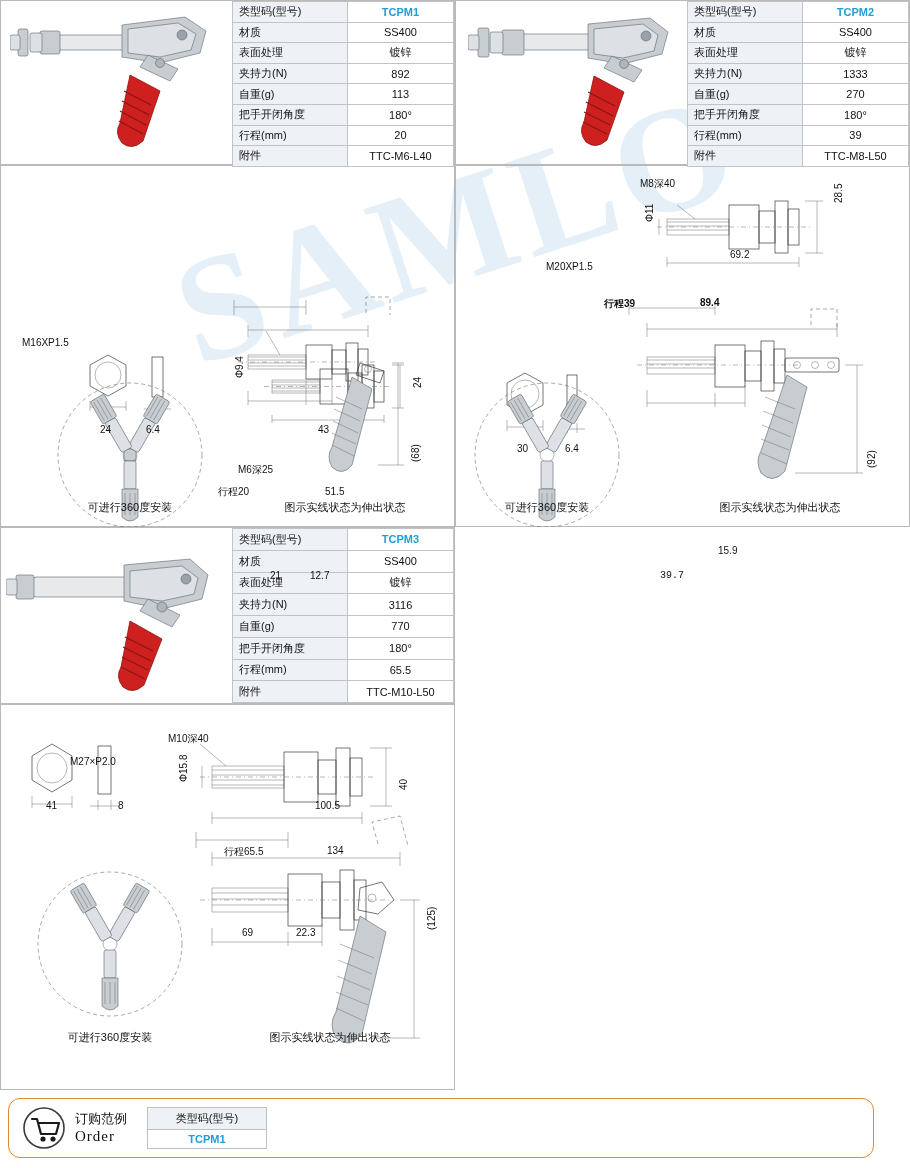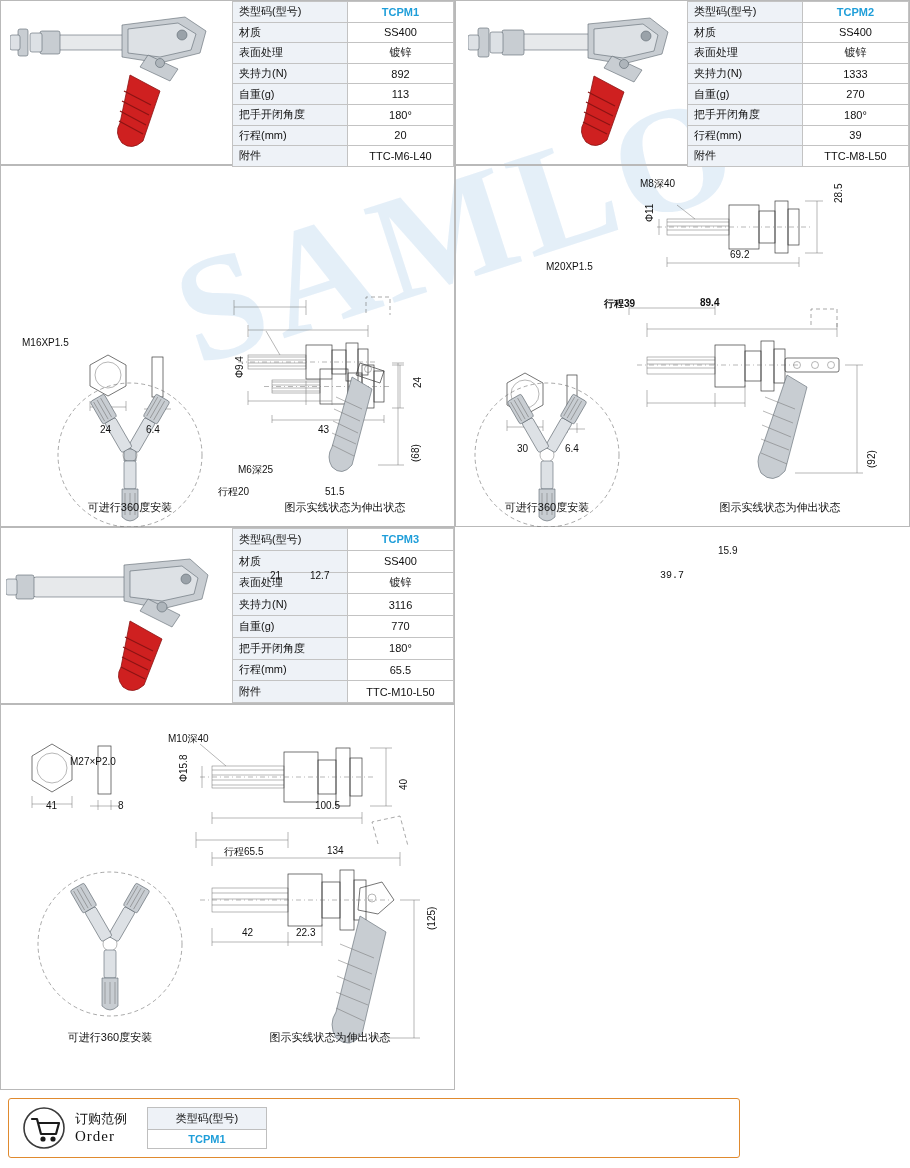--- a/index.html
+++ b/index.html
@@ -86,23 +86,23 @@
     z-index:4;
     white-space:nowrap;
     color:#111;
   }
   .rot { transform:rotate(-90deg); transform-origin:left top; }
 
   
   .order-box {
     position:absolute;
     left:8px; top:1098px;
-    width:732px; height:60px;
+    width:866px; height:60px;
     border:1px solid #e08a2e;
-    border-radius:3px;
+    border-radius:12px;
     z-index:5;
     display:flex;
     align-items:center;
     padding-left:14px;
   }
   .cart-icon { width:42px; height:42px; position:relative; }
   .order-txt { margin-left:10px; line-height:1.25; }
   .order-txt .cn { font-size:13px; }
   .order-txt .en { font-size:15px; font-family:"Liberation Serif", serif; letter-spacing:1px; }
   .order-model {
@@ -675,21 +675,21 @@
 
   <div class="dimlabel" style="left:70px; top:756px;">M27×P2.0</div>
   <div class="dimlabel" style="left:46px; top:800px;">41</div>
   <div class="dimlabel" style="left:118px; top:800px;">8</div>
   <div class="dimlabel" style="left:168px; top:732px;">M10深40</div>
   <div class="dimlabel rot" style="left:178px; top:782px;">Φ15.8</div>
   <div class="dimlabel" style="left:315px; top:800px;">100.5</div>
   <div class="dimlabel rot" style="left:398px; top:790px;">40</div>
   <div class="dimlabel" style="left:224px; top:845px;">行程65.5</div>
   <div class="dimlabel" style="left:327px; top:845px;">134</div>
-  <div class="dimlabel" style="left:242px; top:927px;">42</div>
+  <div class="dimlabel" style="left:242px; top:927px;">69</div>
   <div class="dimlabel" style="left:296px; top:927px;">22.3</div>
   <div class="dimlabel rot" style="left:426px; top:930px;">(125)</div>
   <div class="caption" style="left:40px; top:1030px; width:140px;">可进行360度安装</div>
   <div class="caption" style="left:230px; top:1030px; width:200px;">图示实线状态为伸出状态</div>
 
   <div class="order-box">
     <svg class="cart-icon" viewBox="0 0 42 42">
       <circle cx="21" cy="21" r="20" fill="#ffffff" stroke="#3a3a3a" stroke-width="1.6"></circle>
       <path d="M9 12 L14 12 L18 27 L33 27 L36 16 L15 16" fill="none" stroke="#1b1b1b" stroke-width="2.2" stroke-linejoin="round" stroke-linecap="round"></path>
       <circle cx="20" cy="32" r="2.6" fill="#1b1b1b"></circle>

